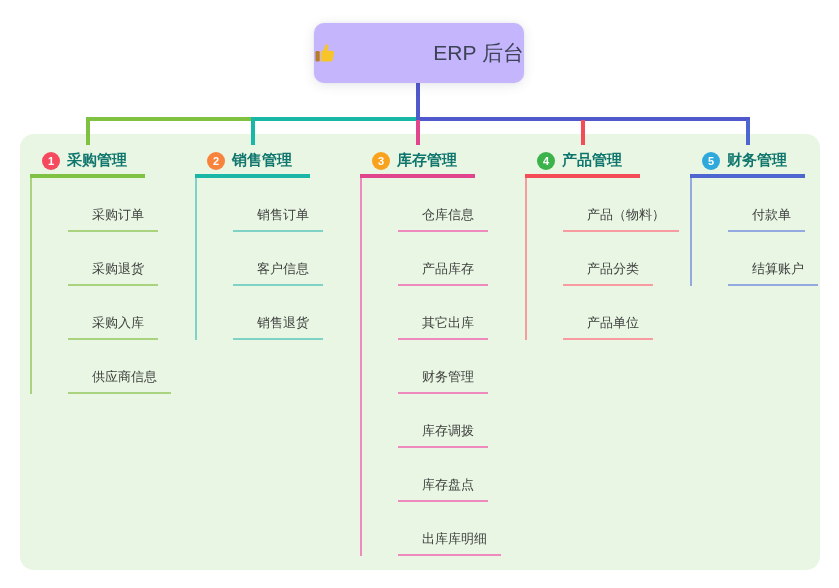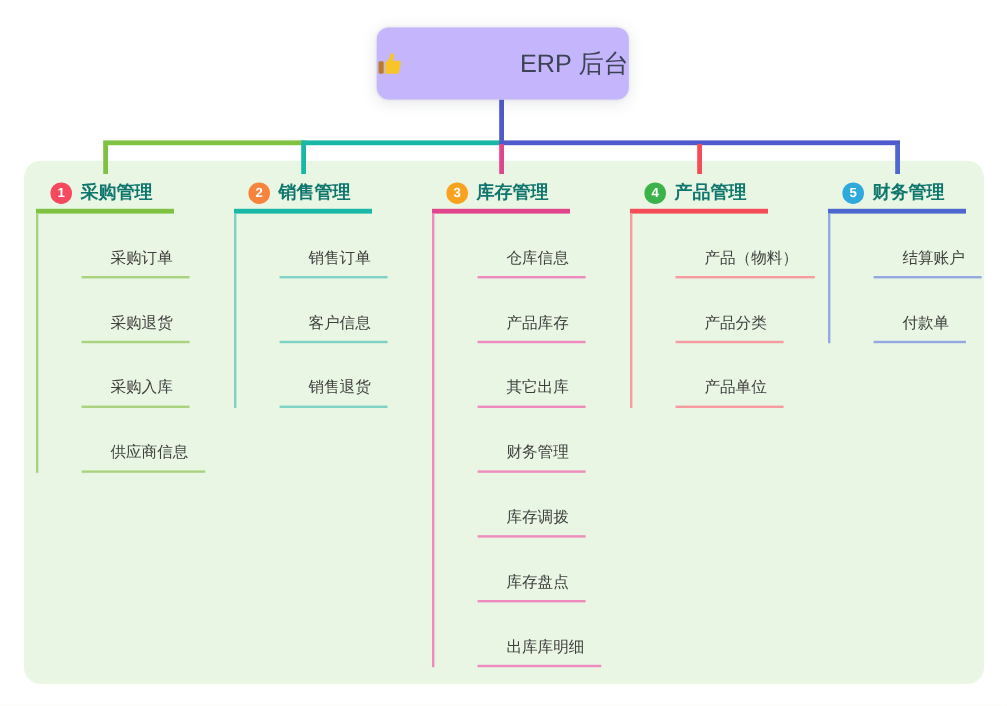--- a/index.html
+++ b/index.html
@@ -155,21 +155,21 @@
           </div>
         </div>
   </div>
       <div class="branch" style="left: 690px; --c: #4e66cf; --b: #2fa9dc; --cl: #94a9e0;">
     <div class="branch-header">
       <span class="badge">5</span>
       <span class="branch-label">财务管理</span>
     </div>
     <div class="children">
           <div class="child">
-            <div class="child-label">结算账户</div>
+            <div class="child-label">付款单</div>
           </div>
           <div class="child">
-            <div class="child-label">付款单</div>
+            <div class="child-label">结算账户</div>
           </div>
         </div>
   </div>
     </div>
 </div>
 
 </body></html>

